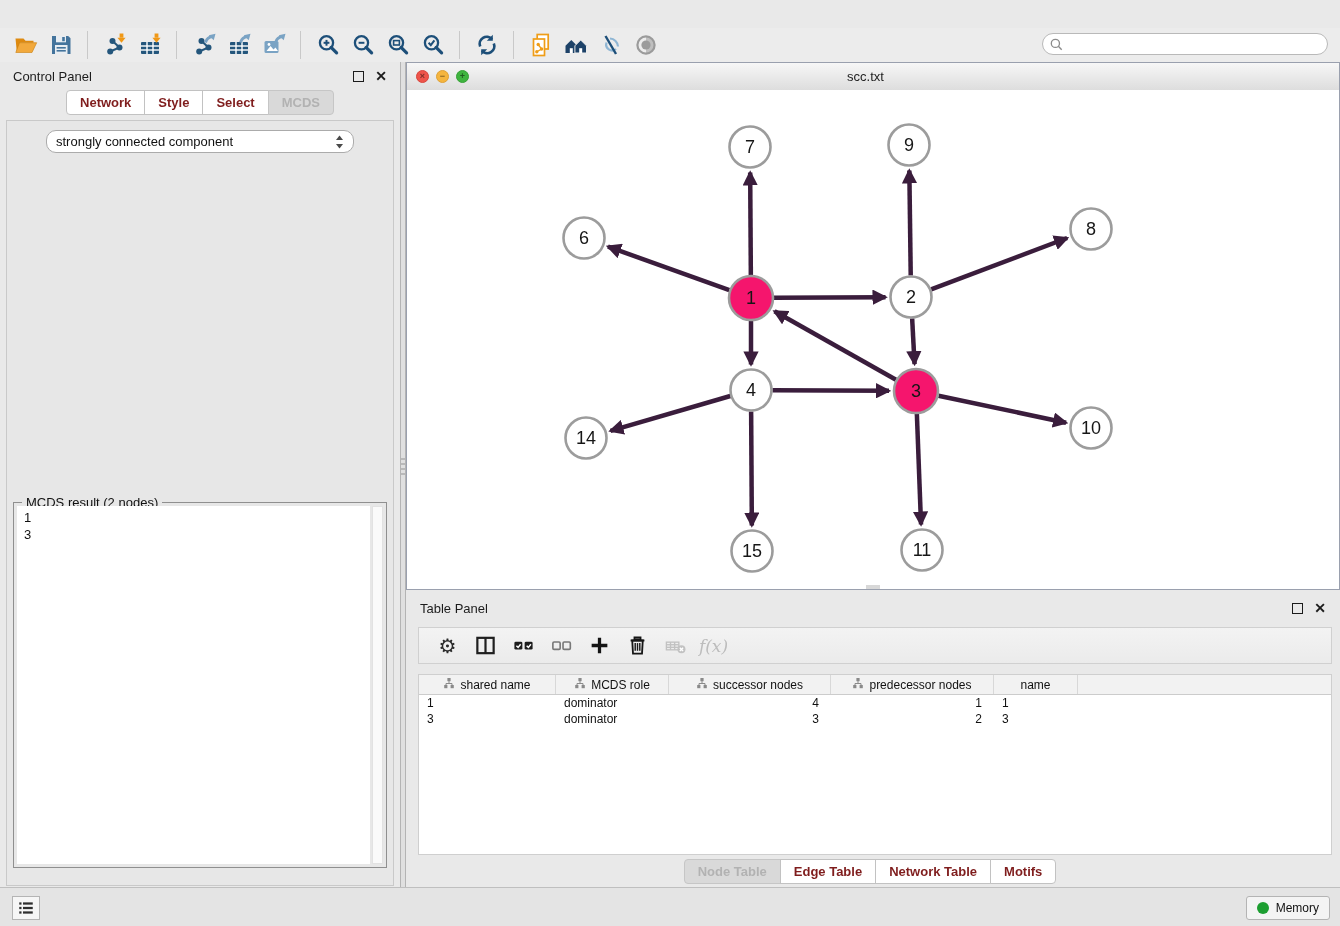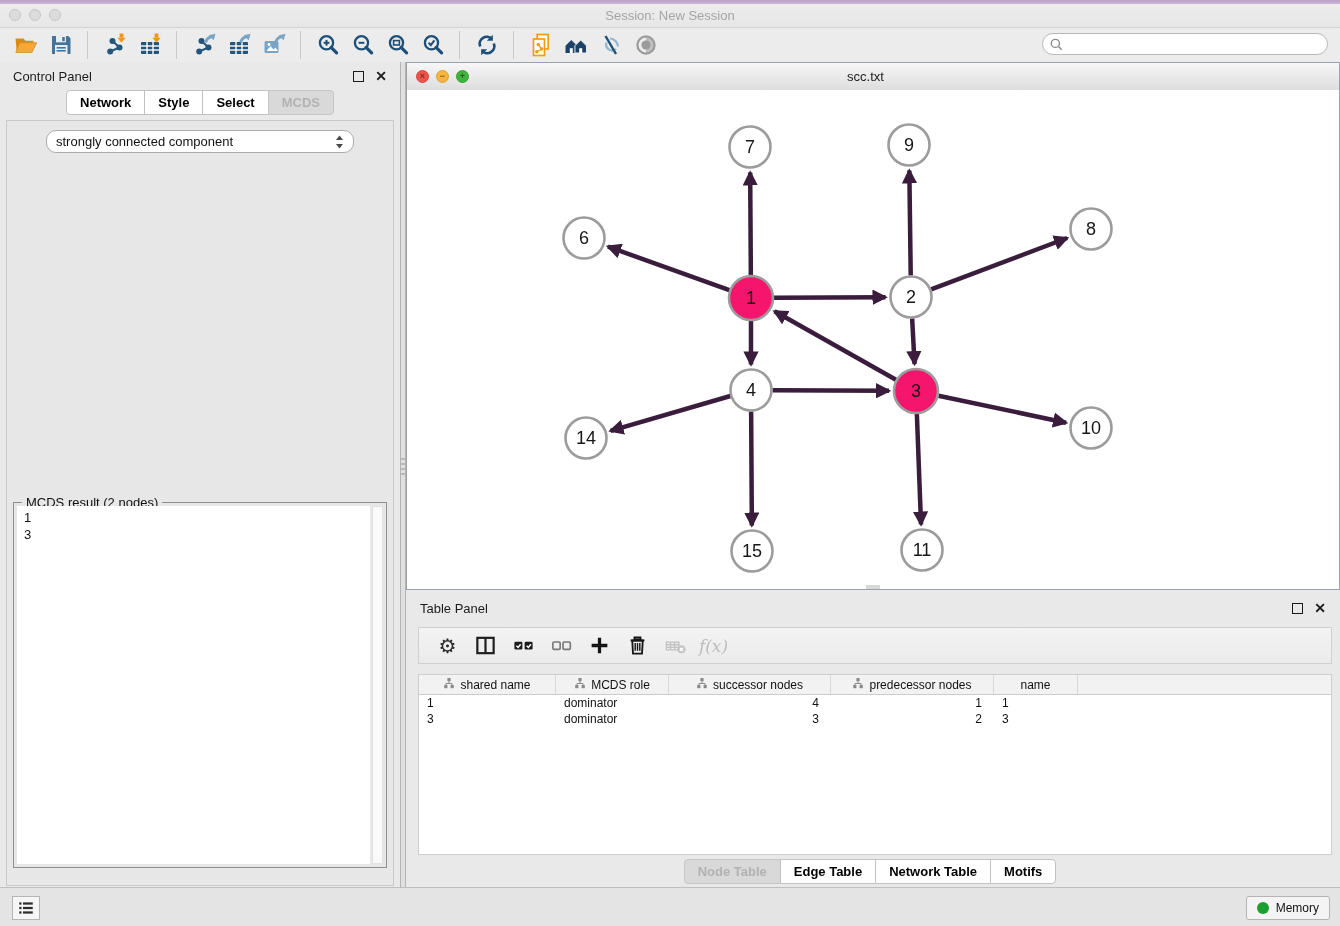--- a/index.html
+++ b/index.html
@@ -22,21 +22,21 @@
   .searchbox svg{width:13px;height:13px;margin-right:5px;}
   .searchbox input{border:none;outline:none;flex:1;font-size:12px;background:transparent;font-family:"Liberation Sans",sans-serif;}
 
   
   .cpanel{position:absolute;left:0;top:62px;width:400px;bottom:38px;background:#e9e9e9;}
   .panel-head{height:28px;display:flex;align-items:center;padding:0 13px;font-size:13px;color:#1c1c1c;}
   .ph-icons{margin-left:auto;display:flex;gap:11px;align-items:center;}
   .float-ic{width:9px;height:9px;border:1.5px solid #1b1b1b;display:inline-block;}
   .close-ic{font-size:14px;font-weight:bold;color:#1b1b1b;line-height:1;}
   .seg{display:flex;justify-content:center;}
-  .seg .tab{font-size:13px;font-weight:bold;padding:4px 13px;background:#fff;border:1px solid #c2c2c2;margin-left:-1px;color:#000000;}
+  .seg .tab{font-size:13px;font-weight:bold;padding:4px 13px;background:#fff;border:1px solid #c2c2c2;margin-left:-1px;color:#7f1d1d;}
   .seg .tab:first-child{border-radius:4px 0 0 4px;margin-left:0;}
   .seg .tab:last-child{border-radius:0 4px 4px 0;}
   .seg .tab.selected{background:#d9d9d9;color:#b2b2b2;border-color:#c6c6c6;}
   .cp-body{position:absolute;left:6px;right:6px;top:58px;bottom:2px;border:1px solid #c9c9c9;background:#e7e7e7;}
   .opt-label{text-align:center;margin-top:18px;font-size:13px;color:#111;}
   .selectbox{margin:9px auto 0;width:308px;height:23px;background:#fff;border:1px solid #ababab;border-radius:10px;display:flex;align-items:center;font-size:13px;padding:0 9px;box-sizing:border-box;}
   .selectbox .sel-text{flex:1;color:#111;}
   .btnrow{display:flex;justify-content:center;gap:15px;margin-top:12px;}
   .pbtn{font-size:13px;height:23px;padding:0 15px;background:#fff;border:1px solid #ababab;border-radius:4px;font-family:"Liberation Sans",sans-serif;color:#111;}
   .fieldset{position:absolute;left:6px;right:6px;top:381px;bottom:17px;border:1px solid #8f8f8f;background:#e7e7e7;}
@@ -83,28 +83,20 @@
   .list-btn{position:absolute;left:12px;top:8px;width:28px;height:24px;background:#f6f6f6;border:1px solid #b4b4b4;display:flex;align-items:center;justify-content:center;padding:0;}
   .list-btn svg{width:18px;height:18px;}
   .mem-btn{position:absolute;right:10px;top:8px;height:24px;padding:0 10px;background:#f4f4f4;border:1px solid #b4b4b4;border-radius:3px;display:flex;align-items:center;gap:7px;font-size:12px;color:#111;font-family:"Liberation Sans",sans-serif;}
   .dot{width:12px;height:12px;border-radius:50%;background:#1c9e31;}
 </style>
 </head>
 <body>
 
 <div class="app">
 
-  <div class="titlebar">
-    <div class="tl-group">
-      <span class="tl-dot"></span>
-      <span class="tl-dot"></span>
-      <span class="tl-dot"></span>
-    </div>
-    <div class="win-title">Session: New Session</div>
-  </div>
 
   <div class="toolbar">
     <div id="main-toolbar-icons" style="display:flex;align-items:center;">
         <div class="tb-item">
           <svg viewBox="0 0 24 24">
             <path d="M1.5 5.5h8l2 2.2h8v2H6.2L2.8 19z" fill="#de8a10"></path>
             <path d="M5.5 9.7h17.2L18 19.5H1.8z" fill="#f2a93c" stroke="#c97f0d" stroke-width="0.6"></path>
           </svg>
         </div>
         <div class="tb-item">

